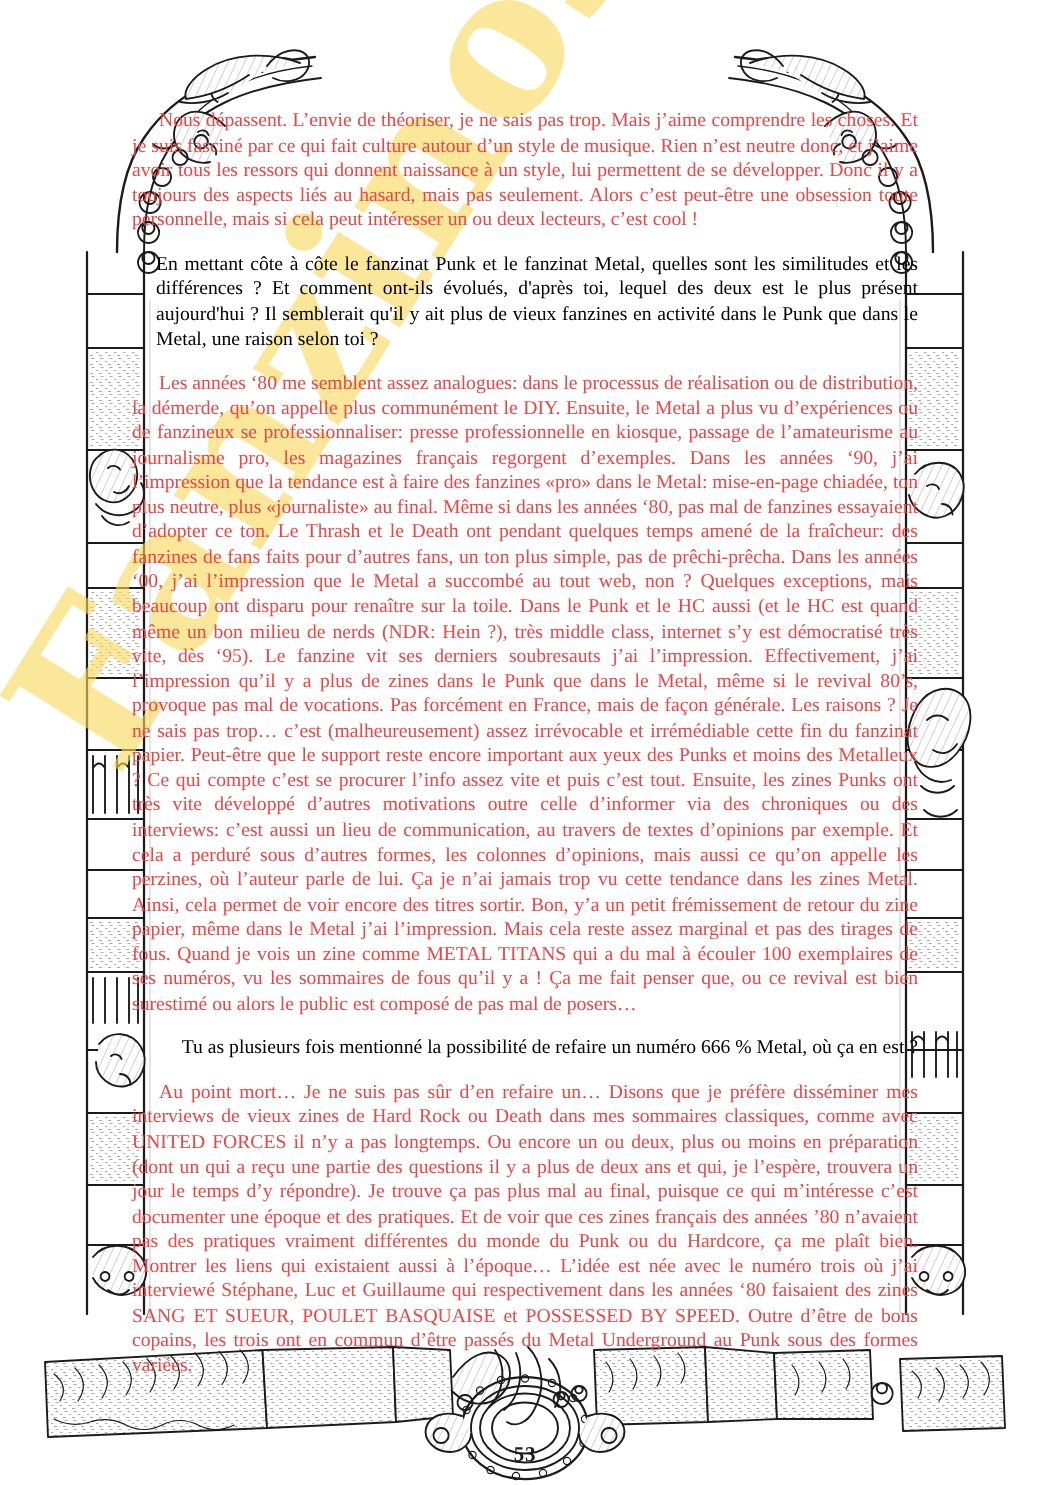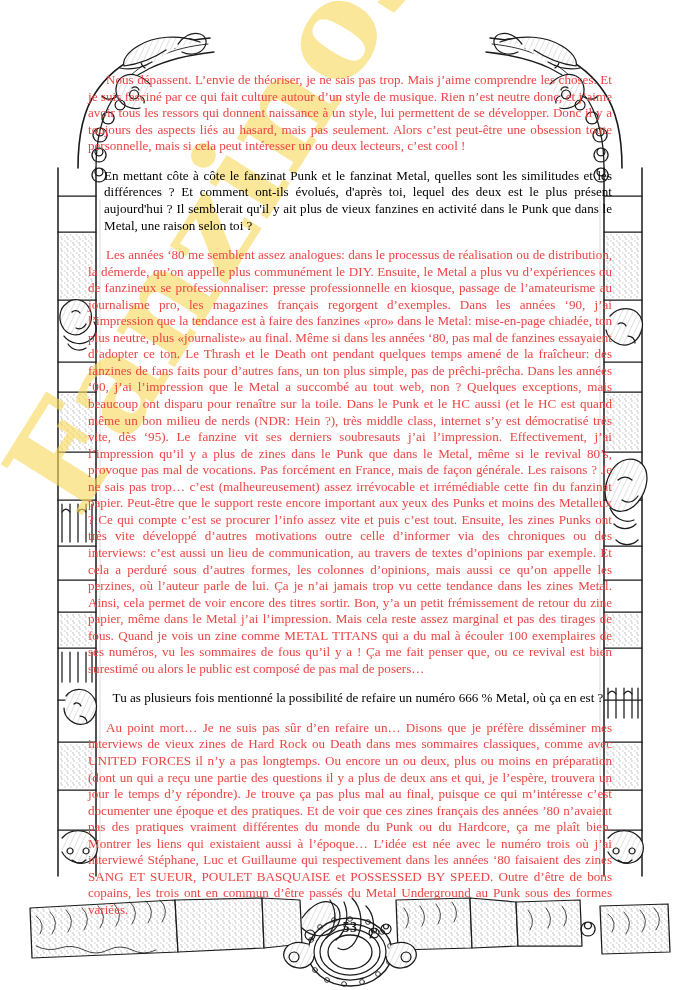--- a/index.html
+++ b/index.html
@@ -67,27 +67,27 @@
   }
   .question {
     margin: 0 0 13px 16px;
     font-size: 13.1px;
     line-height: 16.6px;
     font-weight: normal;
     text-align: justify;
     color: #000000;
     text-indent: 0;
   }
-  .question.last-q { text-align: center; }
+  .question.last-q { text-align: right; }
 
   
   .page-number {
     position: absolute;
     left: 0;
-    top: 920px;
+    top: 963px;
     width: 700px;
     text-align: center;
     z-index: 4;
     font-family: "Liberation Serif", serif;
     font-size: 14px;
     font-weight: bold;
     color: #1a1a1a;
     letter-spacing: 0.5px;
   }
 </style>

